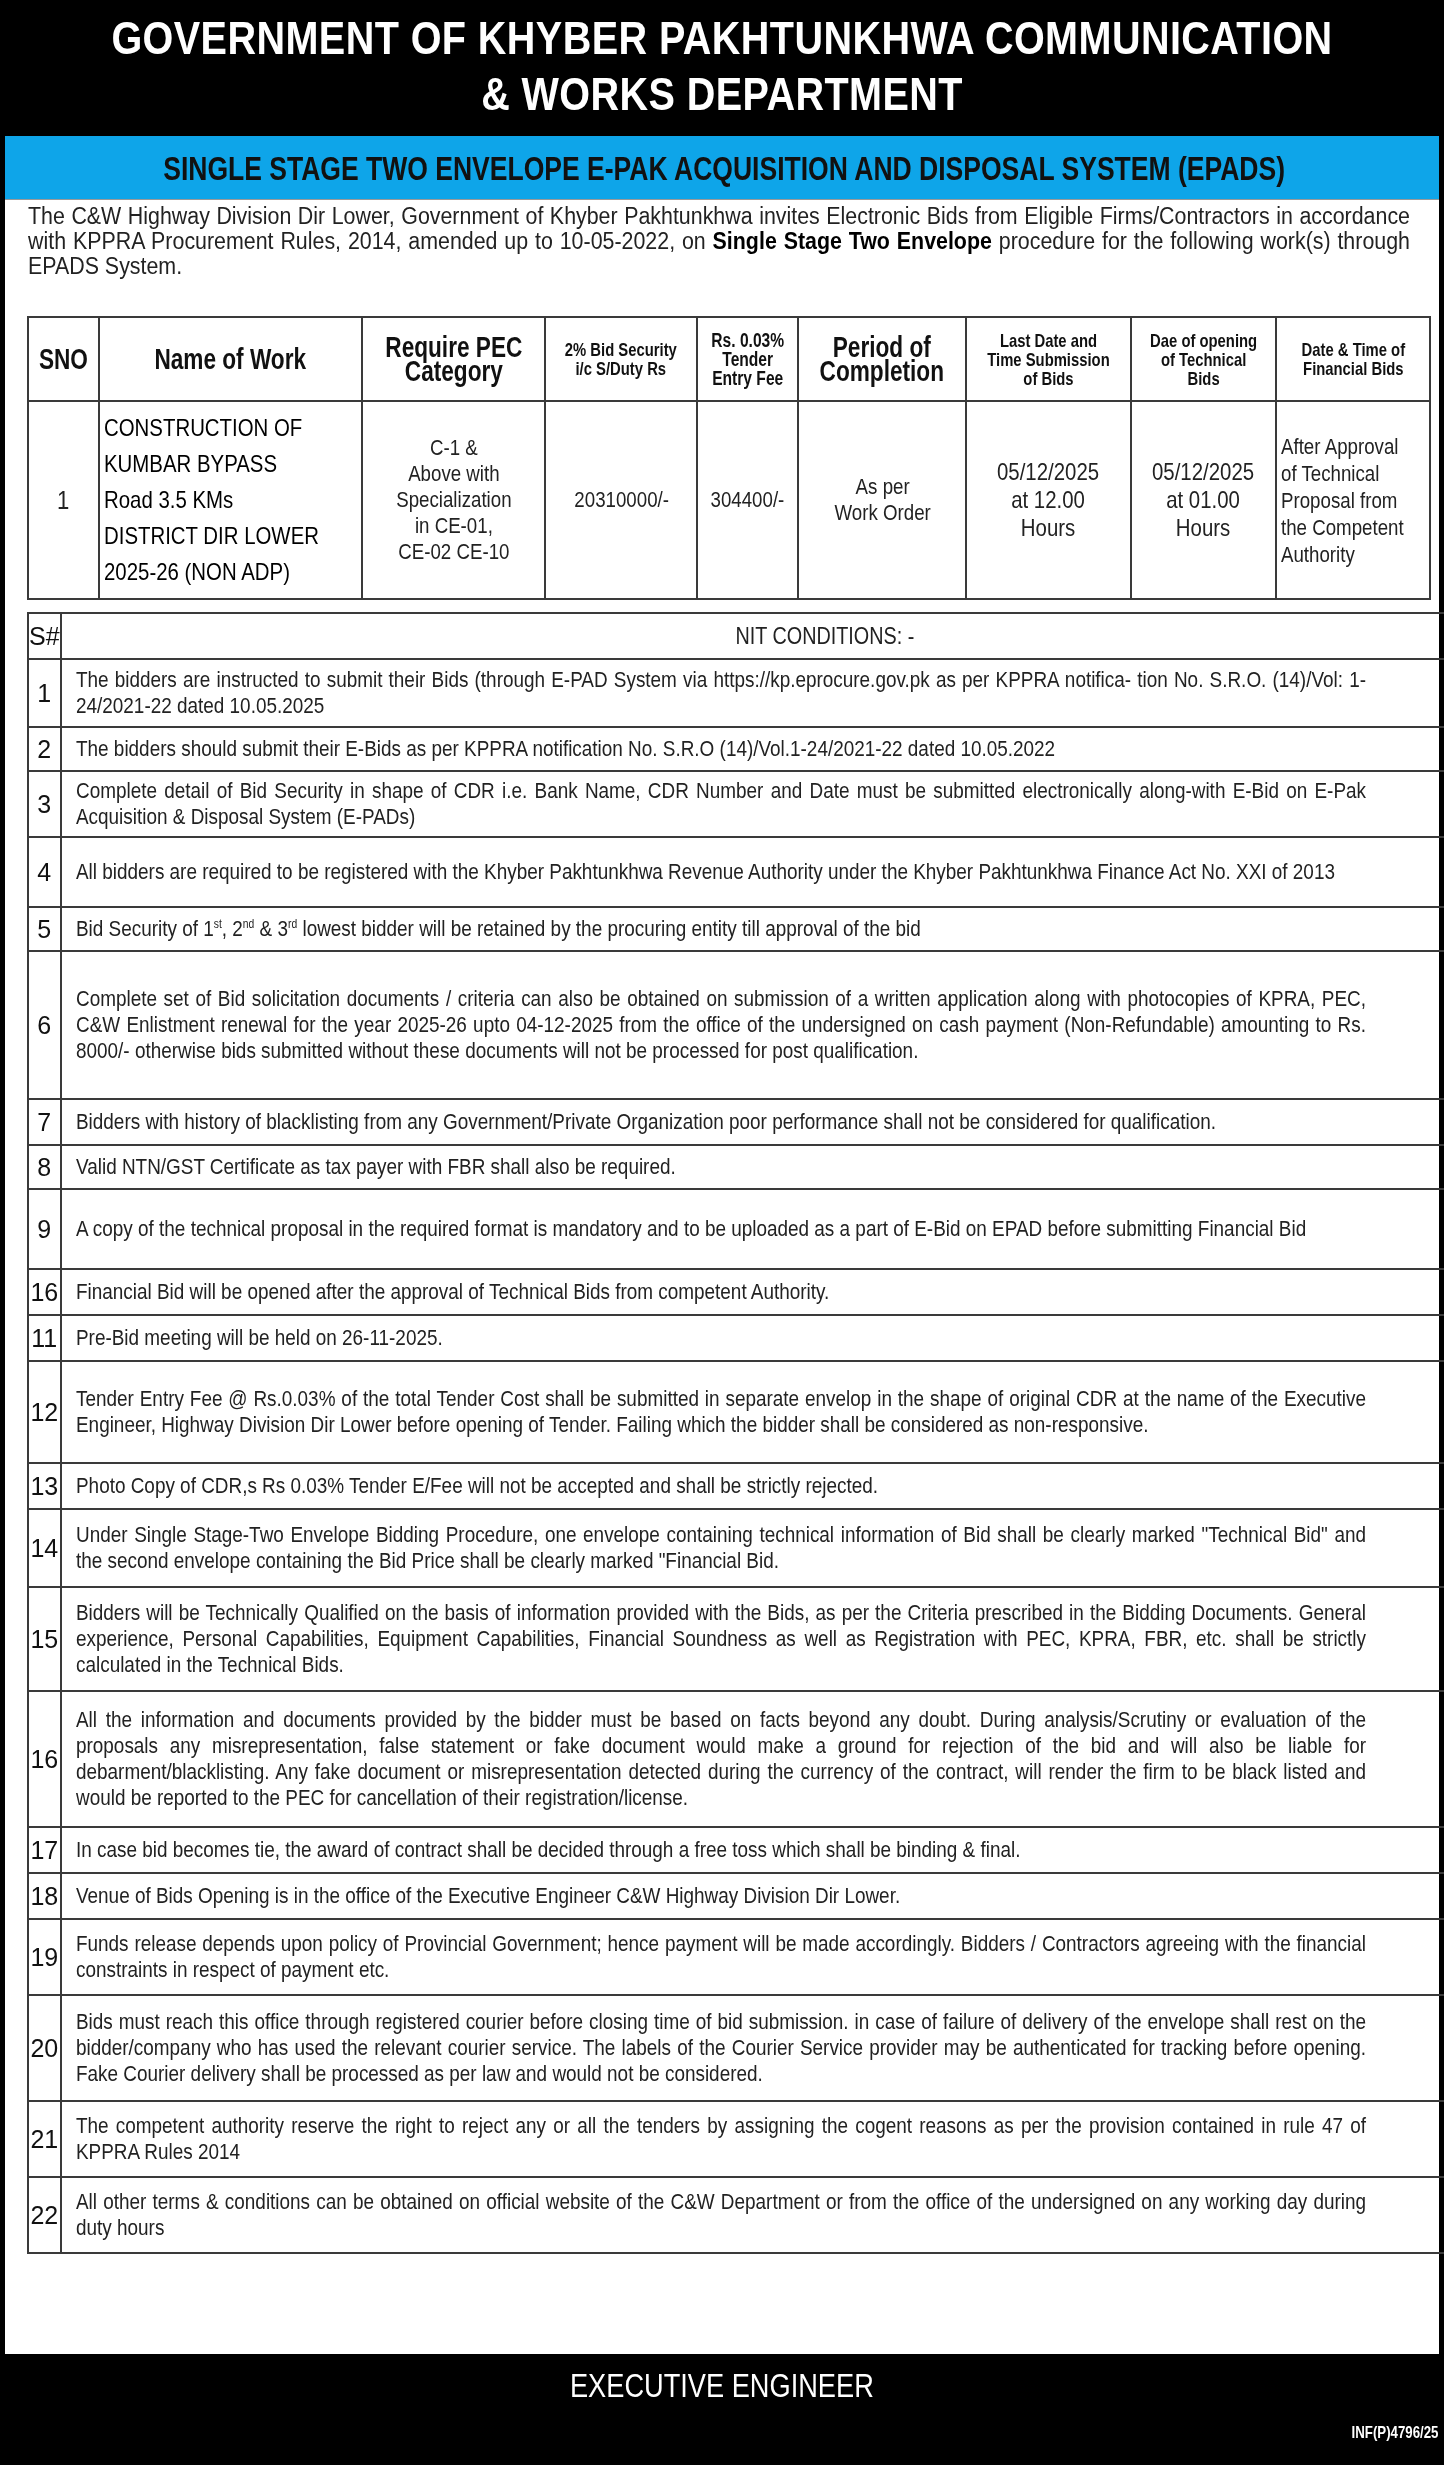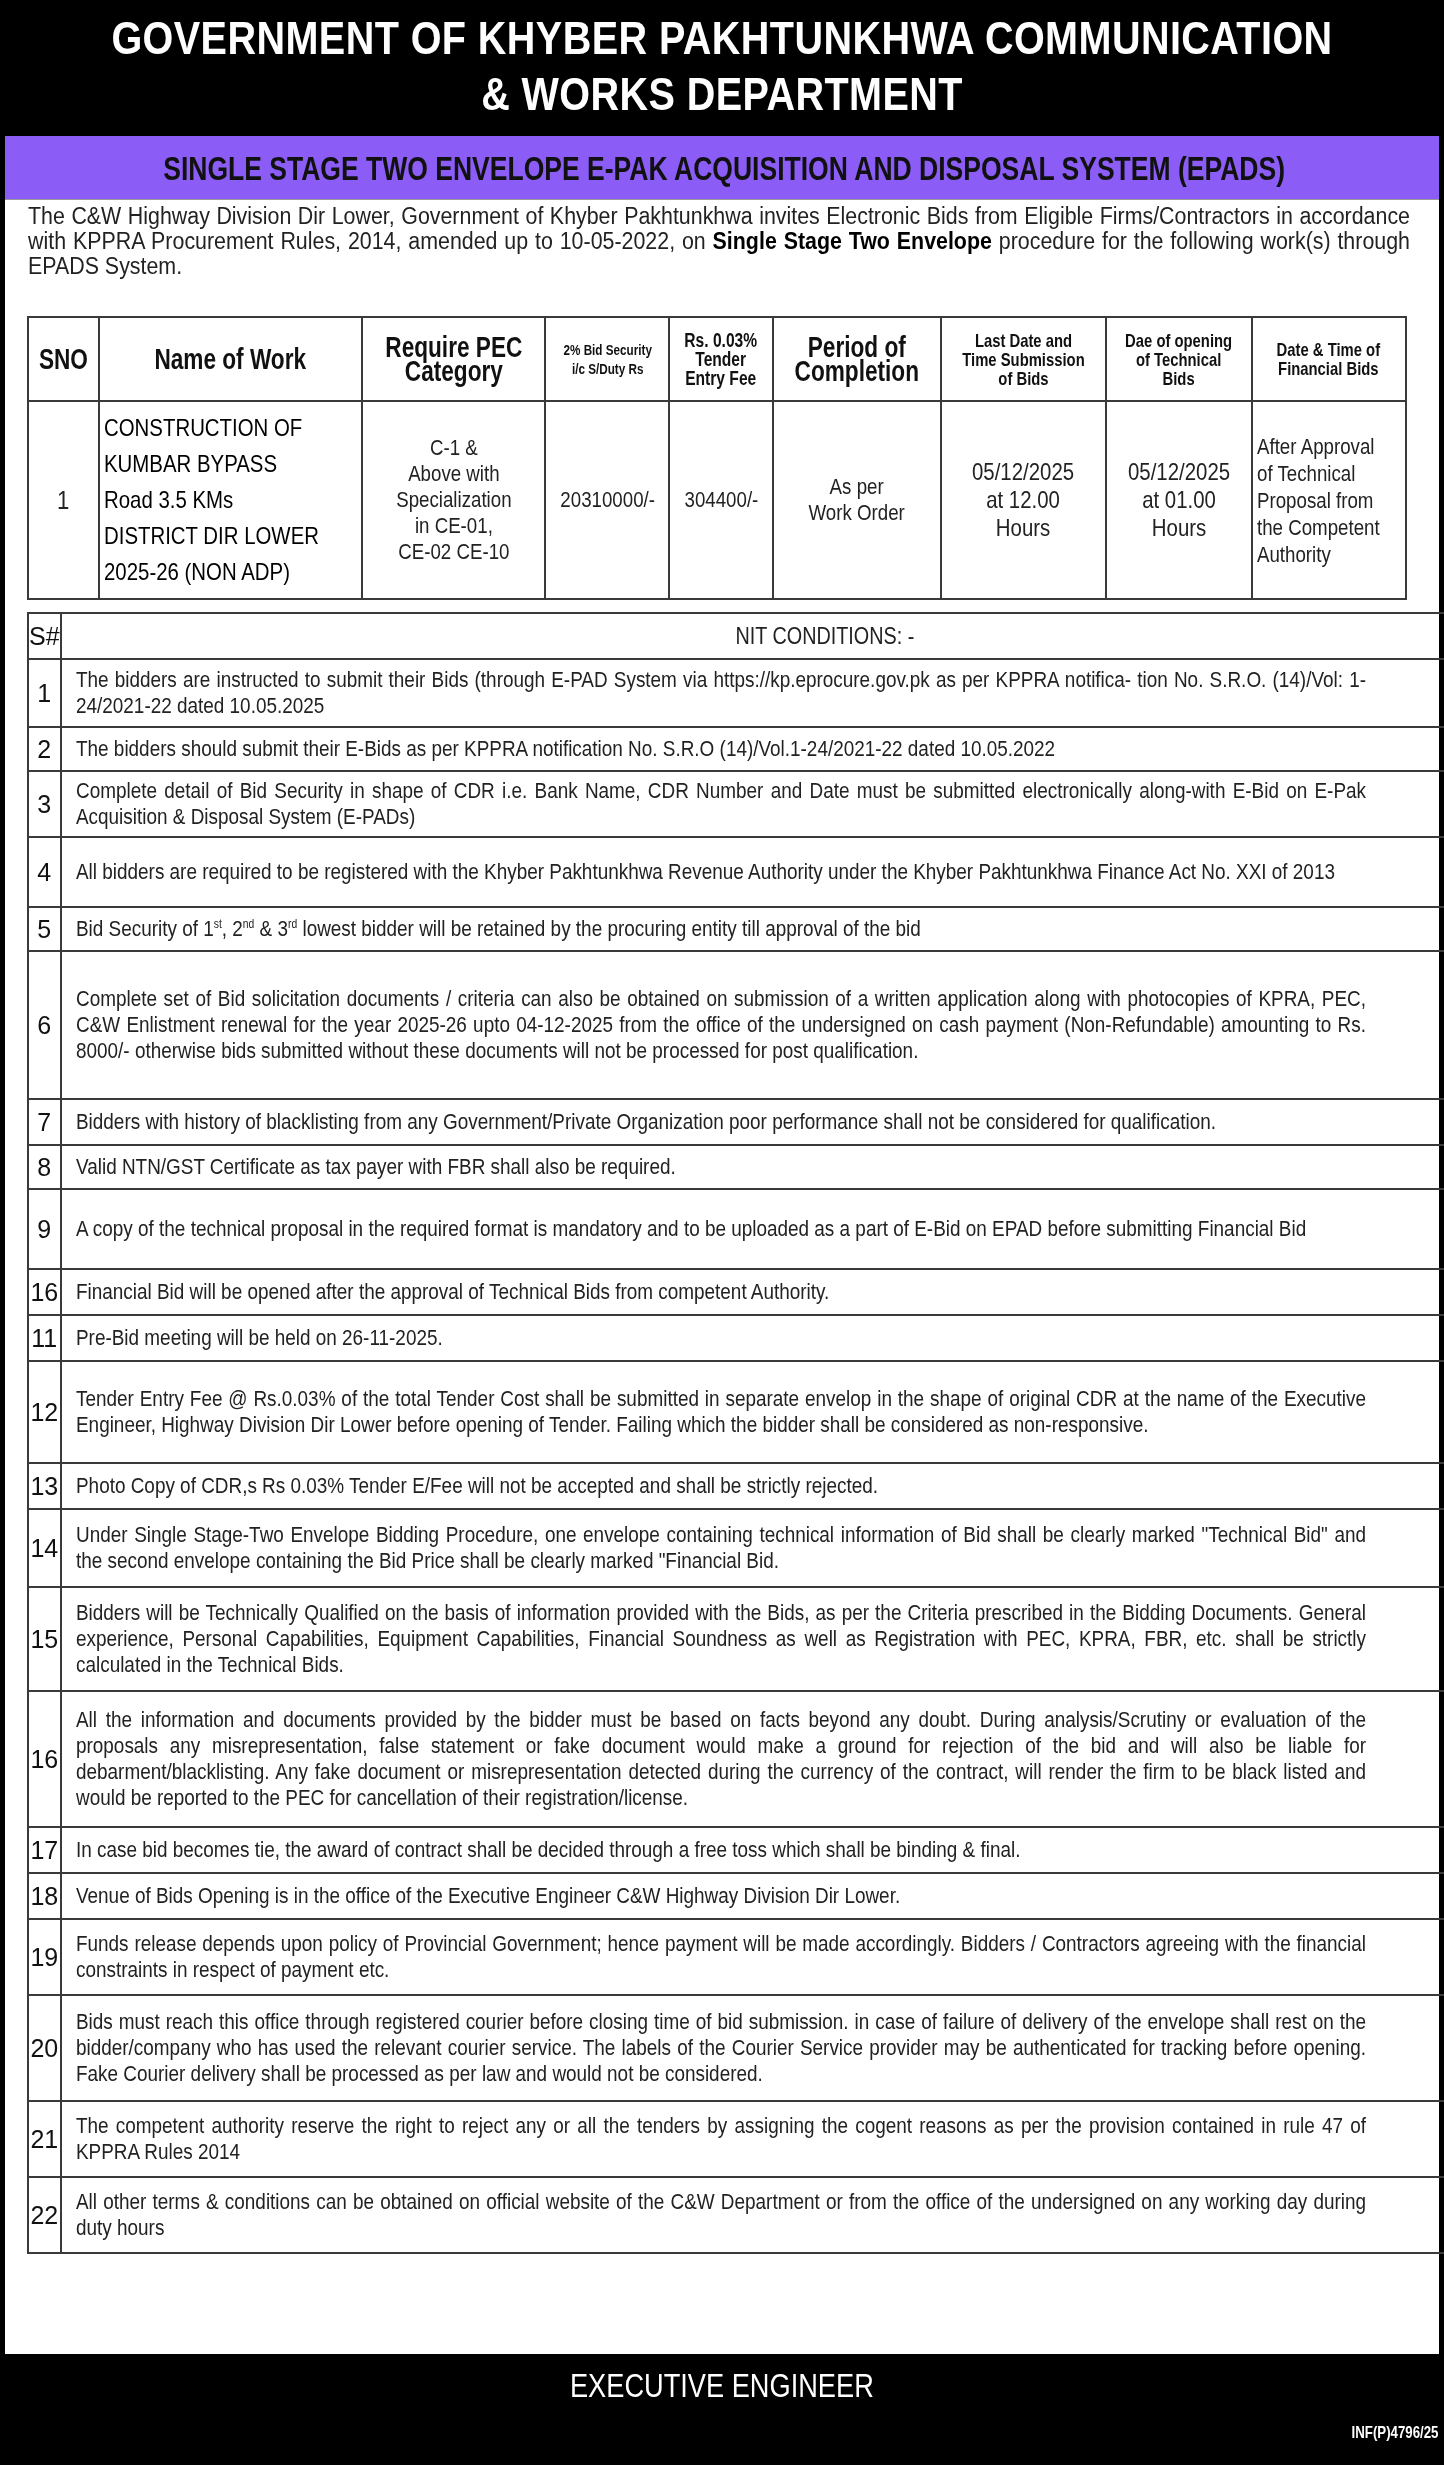--- a/index.html
+++ b/index.html
@@ -5,21 +5,21 @@
   * { box-sizing: border-box; margin: 0; padding: 0; }
   html, body { width: 1444px; height: 2465px; background: #ffffff; overflow: hidden; }
   body { font-family: "Liberation Sans", sans-serif; color: #111; position: relative; }
 
   .frame { position: absolute; left: 0; top: 0; width: 1444px; height: 2465px; border-left: 5px solid #000; border-right: 5px solid #000; }
 
   .hdr { position: absolute; left: 0; top: 0; width: 1444px; height: 136px; background: #000; color: #fff; text-align: center; }
   .hdr-line { font-family: "Liberation Sans", sans-serif; font-weight: 700; font-size: 46px; line-height: 56px; letter-spacing: 0.5px; transform: scaleX(0.86); transform-origin: center; white-space: nowrap; }
   .hdr-line.l1 { padding-top: 10px; }
 
-  .sub { position: absolute; left: 5px; top: 136px; width: 1434px; height: 64px; background: #8b5cf6; border-bottom: 1px solid #999; text-align: center; }
+  .sub { position: absolute; left: 5px; top: 136px; width: 1434px; height: 64px; background: #0ea5e9; border-bottom: 1px solid #999; text-align: center; }
   .sub-text { font-weight: 700; font-size: 34px; line-height: 64px; transform: scaleX(0.78); white-space: nowrap; display: inline-block; }
 
   .intro { position: absolute; left: 28px; top: 204px; width: 1382px; font-size: 23px; line-height: 25px; transform: scaleX(0.93); transform-origin: left top; width: 1486px; text-align: justify; color: #222; }
   .intro b { font-weight: 700; color: #000; }
 
   table { border-collapse: collapse; position: absolute; }
   td, th { border: 2px solid #3a3a3a; }
 
   .works { left: 27px; top: 316px; width: 1380px; height: 284px; }
   .works th { font-weight: 700; font-size: 19px; line-height: 19px; text-align: center; vertical-align: middle; height: 84px; padding: 0 3px; }
@@ -75,21 +75,21 @@
       <col style="width:154px">
       <col style="width:156px">
       <col style="width:154px">
       <col style="width:155px">
   </colgroup>
   <tbody>
       <tr>
     <th class="big"><span class="sq">SNO</span></th>
     <th class="big"><span class="sq">Name of Work</span></th>
     <th class="big"><span class="sq"><span>Require PEC</span><br><span>Category</span></span></th>
-    <th style="font-size:15px;line-height:19px"><span class="sq"><span>2% Bid Security</span><br><span>i/c S/Duty Rs</span></span></th>
+    <th style="font-size:19px;line-height:19px"><span class="sq"><span>2% Bid Security</span><br><span>i/c S/Duty Rs</span></span></th>
     <th style="font-size:20px;line-height:19px"><span class="sq"><span>Rs. 0.03%</span><br><span>Tender</span><br><span>Entry Fee</span></span></th>
     <th class="big"><span class="sq"><span>Period of</span><br><span>Completion</span></span></th>
     <th><span class="sq"><span>Last Date and</span><br><span>Time Submission</span><br><span>of Bids</span></span></th>
     <th><span class="sq"><span>Dae of opening</span><br><span>of Technical</span><br><span>Bids</span></span></th>
     <th><span class="sq"><span>Date &amp; Time of</span><br><span>Financial Bids</span></span></th>
   </tr>
   <tr>
     <td style="font-size:26px"><span class="sq">1</span></td>
     <td class="name"><span class="sq">
       <span>CONSTRUCTION OF</span><br>

